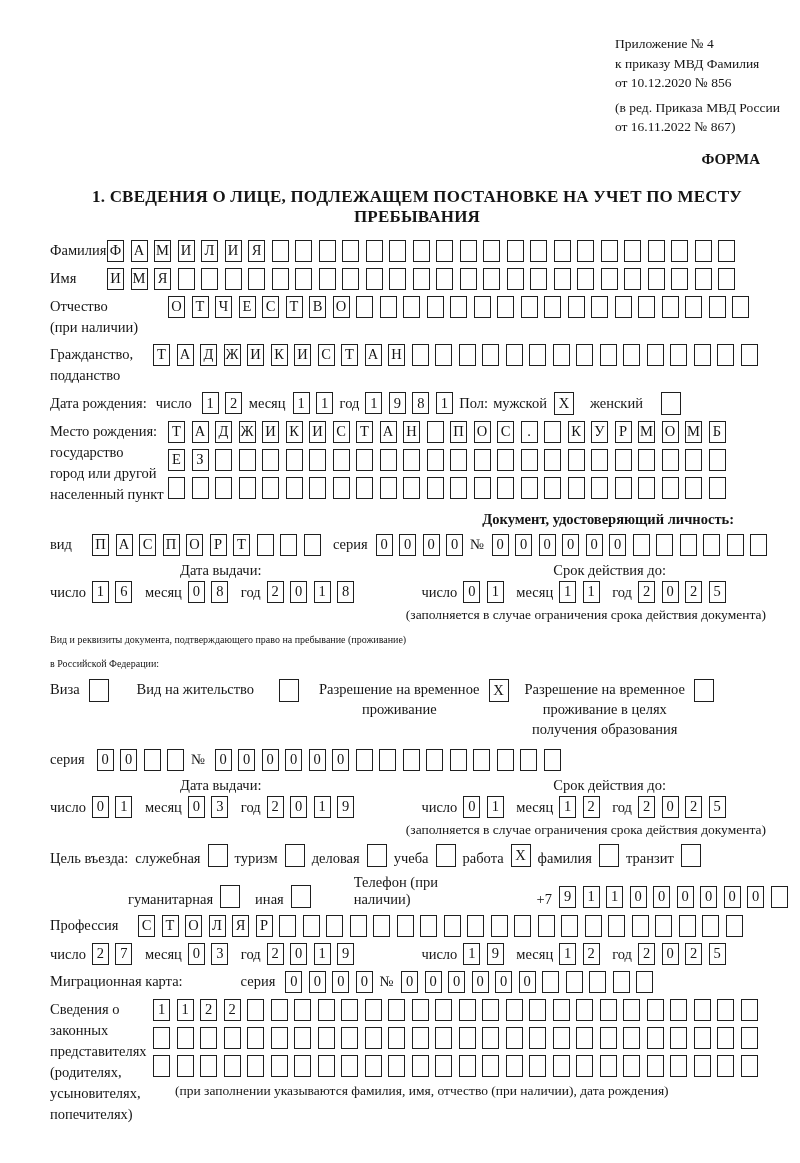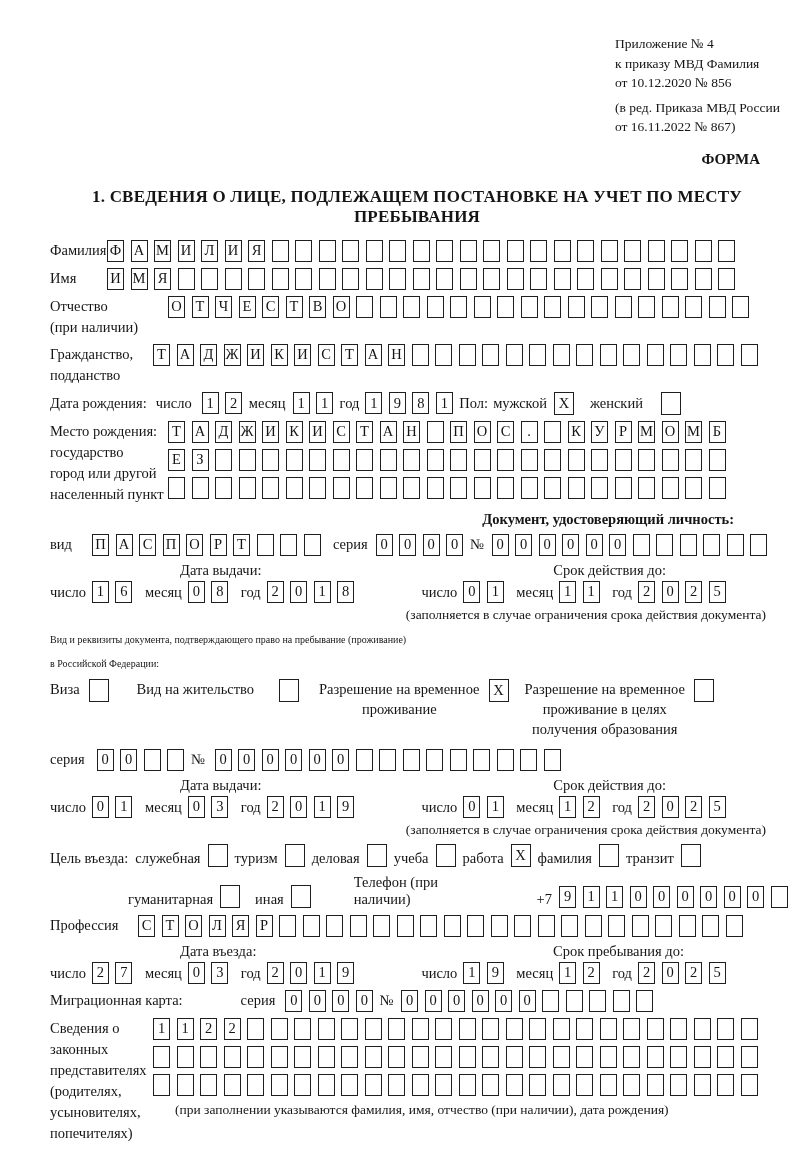--- a/index.html
+++ b/index.html
@@ -572,24 +572,20 @@
         <span class="cell"></span>
         <span class="cell"></span>
         <span class="cell"></span>
         <span class="cell"></span>
         <span class="cell"></span>
         <span class="cell"></span>
         <span class="cell"></span>
       </span>
   </div>
 
-  <div class="date-heads" style="margin-top:4px;">
-    <span class="dh-left">Дата въезда:</span>
-    <span class="dh-right" style="margin-right:110px">Срок пребывания до:</span>
-  </div>
   <div class="row center-v dates-row">
     <span class="dategroup">
       <span class="lbl">число</span>
       <span class="cells">
           <span class="cell">2</span>
           <span class="cell">7</span>
         </span>
       <span class="lbl">месяц</span>
       <span class="cells">
           <span class="cell">0</span>

